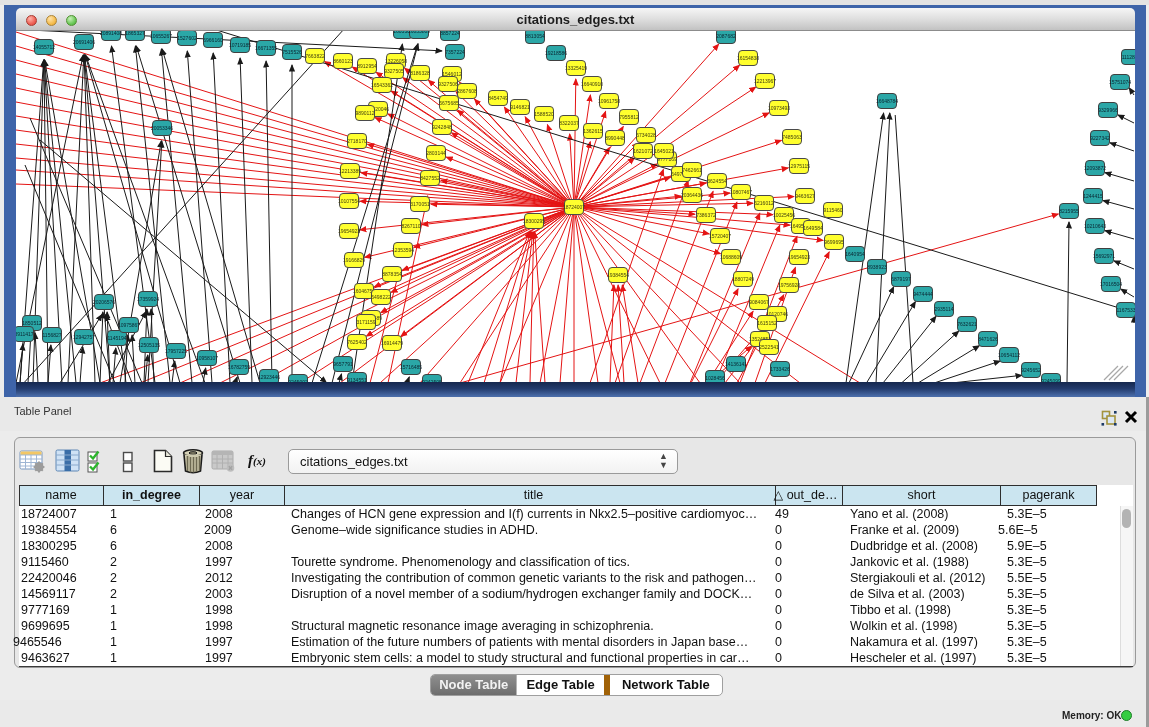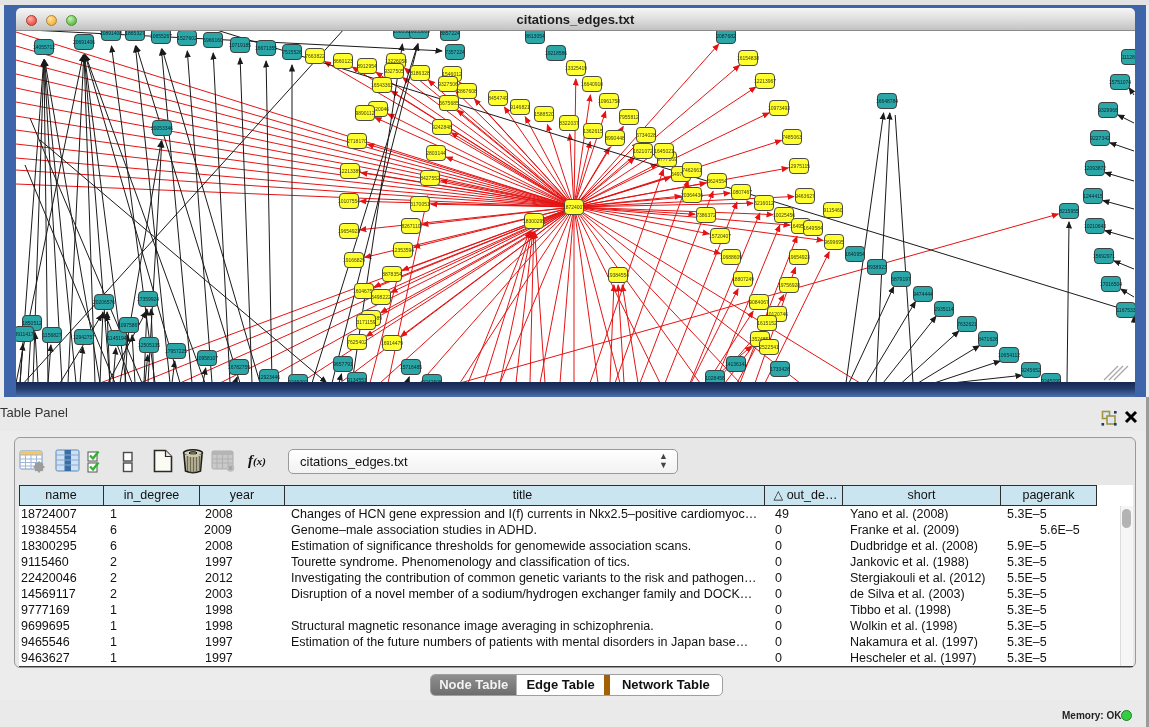--- a/index.html
+++ b/index.html
@@ -5,21 +5,21 @@
  font-family:"Liberation Sans",sans-serif;-webkit-font-smoothing:antialiased;}
 .abs{position:absolute;}
 #desktop{left:4px;top:5px;width:1142px;height:392px;background:#3e64a9;}
 #shadow{left:16px;top:382px;width:1119px;height:15px;background:linear-gradient(#16284e,#233b6d 45%,#4a6ca8 95%);}
 #titlebar{left:16px;top:8px;width:1119px;height:23px;border-radius:5px 5px 0 0;
  background:linear-gradient(#f6f6f6,#dcdcdc 55%,#c2c2c2);border-bottom:1px solid #8c8c8c;box-sizing:border-box;}
 #titlebar .t{position:absolute;left:0;right:0;top:4px;text-align:center;font-size:13px;font-weight:bold;color:#1d1d1d;}
 .tl{position:absolute;top:15px;width:11px;height:11px;border-radius:50%;box-sizing:border-box;}
 #canvas{left:16px;top:31px;width:1119px;height:351px;background:#fff;}
 #tpbar{left:0;top:397px;width:1149px;height:34px;background:#e9e9e9;}
-#tpbar .t{position:absolute;left:0;top:8px;font-size:13px;color:#333;}
+#tpbar .t{position:absolute;left:14px;top:8px;font-size:11px;color:#333;}
 
 #panel{left:14px;top:437px;width:1122px;height:231px;background:#e7e7e7;border:1px solid #9a9a9a;border-radius:6px;box-sizing:border-box;}
 #combo{left:288px;top:449px;width:390px;height:25px;background:linear-gradient(#ffffff,#f2f2f2);
  border:1px solid #9a9a9a;border-radius:5px;box-sizing:border-box;font-size:13px;color:#111;line-height:23px;padding-left:11px;}
 #combo .ar{position:absolute;right:9px;top:2px;font-size:9px;color:#444;line-height:9px;}
 #tblhead{left:19px;top:485px;width:1078px;height:21px;background:#cbe5f0;border:1px solid #2e2e2e;box-sizing:border-box;}
 .hcell{position:absolute;top:485px;height:21px;border-right:1px solid #2e2e2e;box-sizing:border-box;
  font-size:12.5px;color:#111;text-align:center;line-height:21px;overflow:hidden;}
 #tbody{left:19px;top:506px;width:1101px;height:160px;background:#fff;}
 .trow{position:absolute;left:0;top:0;width:1149px;height:16px;font-size:12.5px;color:#111;}
@@ -586,50 +586,49 @@
     <rect x="1" y="1" width="21" height="18" rx="1.5" fill="#c9c9c9" stroke="#ababab"></rect>
     <rect x="1" y="1" width="21" height="4" fill="#b5b5b5"></rect>
     <path d="M1 9h21 M1 13h21 M6 5v14 M11.5 5v14 M17 5v14" stroke="#b0b0b0" fill="none"></path>
     <circle cx="19.5" cy="18" r="3.8" fill="#bdbdbd"></circle>
     <path d="M17.8 16.3l3.4 3.4 M21.2 16.3l-3.4 3.4" stroke="#a3a3a3" stroke-width="1.4"></path>
   </svg>
 <div class="abs" style="left:248px;top:452px;font-size:15px;color:#111;font-style:italic;font-weight:bold;font-family:'Liberation Serif',serif;">f<span style="font-size:11px;">(x)</span></div>
 <div class="abs" id="combo">citations_edges.txt<div class="ar">▲<br>▼</div></div>
 <div class="abs" id="tblhead"></div>
 <div class="hcell" style="left:19px;width:85px;">name</div>
-<div class="hcell" style="left:104px;width:96px;">in_degree</div>
+<div class="hcell" style="left:104px;width:96px;font-weight:bold;">in_degree</div>
 <div class="hcell" style="left:200px;width:85px;text-align:center;">year</div>
-<div class="hcell" style="left:281px;width:484px;">title</div>
+<div class="hcell" style="left:292px;width:484px;">title</div>
 <div class="hcell" style="left:769px;width:74px;">△ out_de…</div>
 <div class="hcell" style="left:843px;width:158px;">short</div>
 <div class="hcell" style="left:1001px;width:95px;border-right:none;">pagerank</div>
 <div class="abs" id="tbody"></div>
 <div class="trow" style="top:506px">
     <span style="left:21px">18724007</span>
     <span style="left:110px">1</span>
     <span style="left:205px">2008</span>
     <span style="left:291px">Changes of HCN gene expression and I(f) currents in Nkx2.5–positive cardiomyoc…</span>
     <span style="left:775px">49</span>
     <span style="left:850px">Yano et al. (2008)</span>
     <span style="left:1007px">5.3E–5</span>
   </div>
 <div class="trow" style="top:522px">
     <span style="left:21px">19384554</span>
     <span style="left:110px">6</span>
     <span style="left:204px">2009</span>
-    <span style="left:291px">Genome–male association studies in ADHD.</span>
+    <span style="left:291px">Genome–wide significance studies in ADHD.</span>
     <span style="left:775px">0</span>
     <span style="left:850px">Franke et al. (2009)</span>
-    <span style="left:1040px">5.6E–5</span>
+    <span style="left:998px">5.6E–5</span>
   </div>
 <div class="trow" style="top:538px">
     <span style="left:21px">18300295</span>
     <span style="left:110px">6</span>
     <span style="left:205px">2008</span>
-    <span style="left:291px">Estimation of significance thresholds for genomewide association scans.</span>
     <span style="left:775px">0</span>
     <span style="left:850px">Dudbridge et al. (2008)</span>
     <span style="left:1007px">5.9E–5</span>
   </div>
 <div class="trow" style="top:554px">
     <span style="left:21px">9115460</span>
     <span style="left:110px">2</span>
     <span style="left:205px">1997</span>
     <span style="left:291px">Tourette syndrome. Phenomenology and classification of tics.</span>
     <span style="left:775px">0</span>
@@ -665,32 +664,33 @@
 <div class="trow" style="top:618px">
     <span style="left:21px">9699695</span>
     <span style="left:110px">1</span>
     <span style="left:205px">1998</span>
     <span style="left:291px">Structural magnetic resonance image averaging in schizophrenia.</span>
     <span style="left:775px">0</span>
     <span style="left:850px">Wolkin et al. (1998)</span>
     <span style="left:1007px">5.3E–5</span>
   </div>
 <div class="trow" style="top:634px">
-    <span style="left:21px">9465546</span>
+    <span style="left:13px">9465546</span>
     <span style="left:110px">1</span>
     <span style="left:205px">1997</span>
     <span style="left:291px">Estimation of the future numbers of patients with mental disorders in Japan base…</span>
     <span style="left:775px">0</span>
     <span style="left:850px">Nakamura et al. (1997)</span>
     <span style="left:1007px">5.3E–5</span>
   </div>
 <div class="trow" style="top:650px">
     <span style="left:21px">9463627</span>
     <span style="left:110px">1</span>
     <span style="left:205px">1997</span>
+    <span style="left:291px">Embryonic stem cells: a model to study structural and functional properties in car…</span>
     <span style="left:775px">0</span>
     <span style="left:850px">Hescheler et al. (1997)</span>
     <span style="left:1007px">5.3E–5</span>
   </div>
 <div class="abs" style="left:1097px;top:485px;width:36px;height:21px;background:#fff;"></div>
 <div class="abs" id="sbar"></div>
 <div class="abs" style="left:19px;top:666px;width:1114px;height:1px;background:#3a3a3a;"></div>
 <div class="abs" id="sthumb"></div>
 <div class="abs" id="tabs">
     <div class="seg1">Node Table</div>

